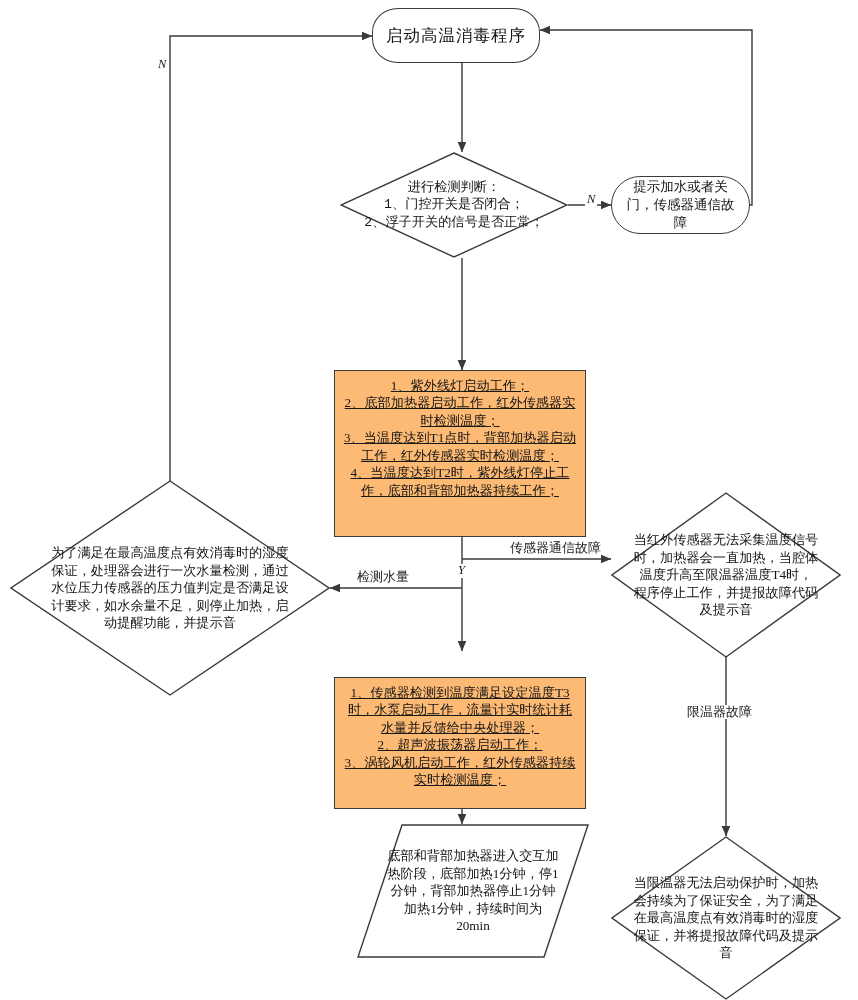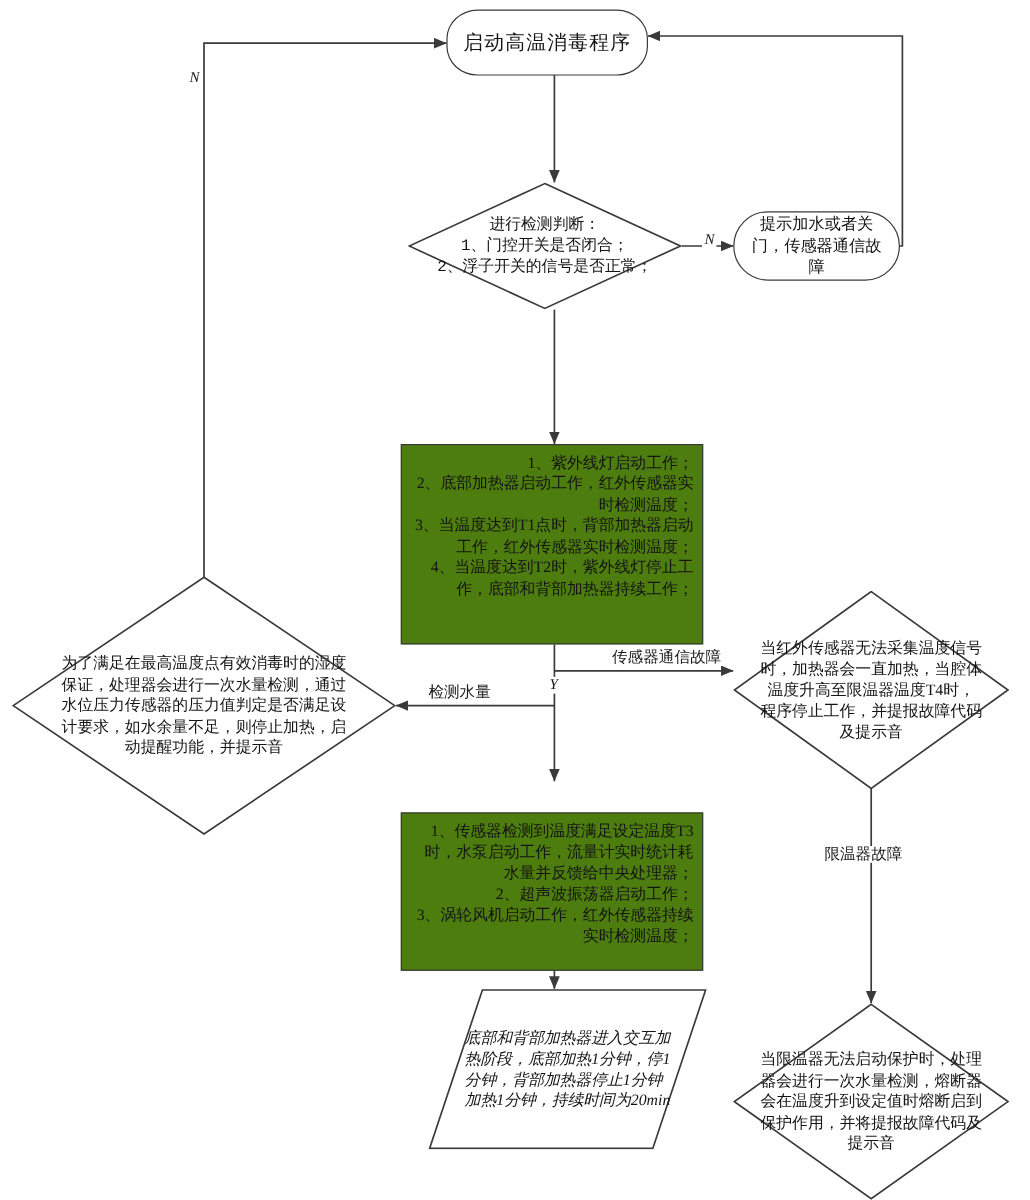--- a/index.html
+++ b/index.html
@@ -55,24 +55,25 @@
     border: 1.3px solid #3a3a3a;
     border-radius: 30px / 30px;
     background: #fff;
     text-align: center;
     padding: 4px 14px;
   }
   .rounded .txt { font-size: 13.5px; }
   
   .rect {
     border: 1.3px solid #3a3a3a;
-    background: #4d7c0f;
-    text-align: right;
+    background: #fdba74;
+    text-align: center;
     padding: 6px 7px;
     align-items: flex-start;
+    text-decoration: underline;
   }
   .rect .txt { font-size: 13.2px; width: 100%; }
   
   .diamond {
     background: transparent;
   }
   .diamond .shape {
     position: absolute;
     left: 0; top: 0;
     width: 100%; height: 100%;
@@ -85,24 +86,23 @@
     box-sizing: border-box;
   }
   
   .parallelogram .shape {
     position: absolute;
     left: 0; top: 0;
     width: 100%; height: 100%;
     z-index: 1;
   }
   .parallelogram .txt {
-    text-align: left;
+    text-align: center;
     font-size: 13.2px;
     width: 74%;
-    font-style: italic;
   }
   
   .edge-label {
     position: absolute;
     background: #ffffff;
     font-size: 13px;
     color: #1a1a1a;
     padding: 0 2px;
     white-space: nowrap;
     line-height: 1.1;
@@ -197,21 +197,21 @@
     <svg class="shape" viewBox="0 0 232 134" preserveAspectRatio="none">
       <polygon points="45,1 231,1 187,133 1,133" fill="#fff" stroke="#3a3a3a" stroke-width="1.4" vector-effect="non-scaling-stroke"></polygon>
     </svg>
     <span class="txt">底部和背部加热器进入交互加热阶段，底部加热1分钟，停1分钟，背部加热器停止1分钟加热1分钟，持续时间为20min</span>
   </div>
 
   <div class="node diamond" style="left:611px; top:836px; width:230px; height:164px;">
     <svg class="shape" viewBox="0 0 230 164" preserveAspectRatio="none">
       <polygon points="115,1 229,82 115,163 1,82" fill="#fff" stroke="#3a3a3a" stroke-width="1.4" vector-effect="non-scaling-stroke"></polygon>
     </svg>
-    <span class="txt" style="width:88%;">当限温器无法启动保护时，处理器会进行一次水量检测，熔断器会在温度升到设定值时熔断启到保护作用，并将提报故障代码及提示音</span>
+    <span class="txt" style="width:88%;">当限温器无法启动保护时，加热会持续为了保证安全，为了满足在最高温度点有效消毒时的湿度保证，并将提报故障代码及提示音</span>
   </div>
 
   <div class="edge-label small" style="left:156px; top:58px;">N</div>
 
   <div class="edge-label small" style="left:585px; top:193px;">N</div>
 
   <div class="edge-label small" style="left:456px; top:564px;">Y</div>
 
   <div class="edge-label" style="left:508px; top:541px;">传感器通信故障</div>
 

